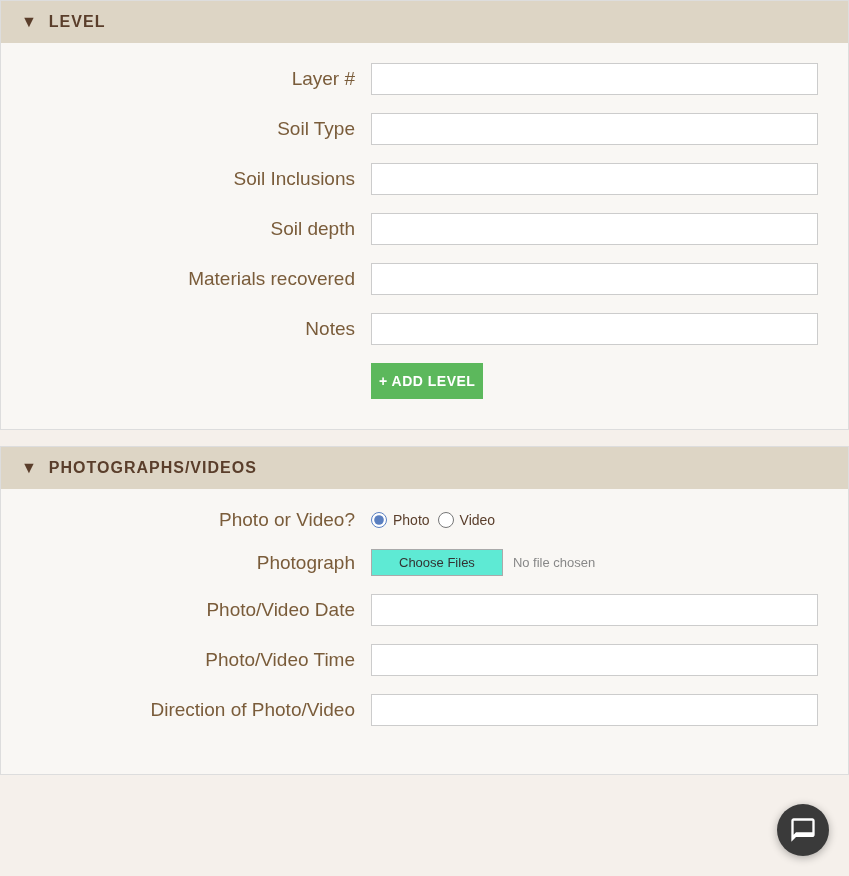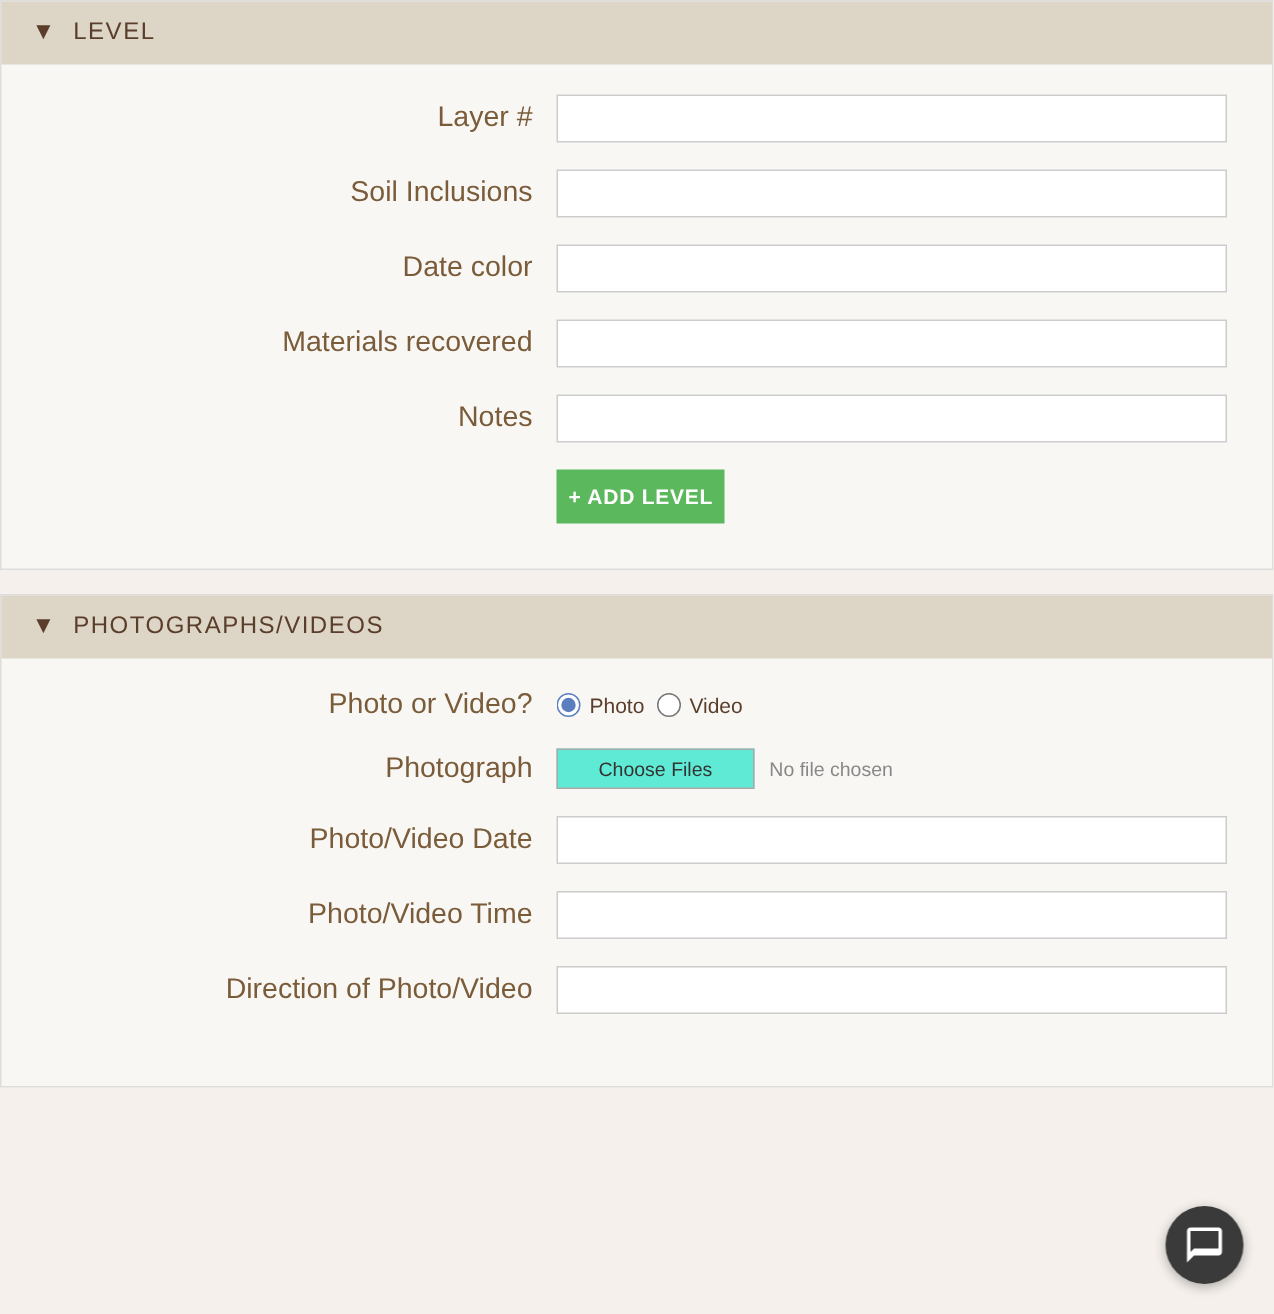--- a/index.html
+++ b/index.html
@@ -30,21 +30,21 @@
       cursor: pointer;
     }
 
     .section-header .chevron {
       font-size: 16px;
       color: #5a3e2b;
     }
 
     .section-header .section-title {
       font-size: 16px;
-      font-weight: normal;
+      font-weight: bold;
       color: #5a3e2b;
       letter-spacing: 1px;
     }
 
     .section-body {
       padding: 20px 30px 30px 30px;
     }
 
     .form-row {
       display: flex;
@@ -170,28 +170,32 @@
       <span class="chevron">▼</span>
       <span class="section-title">LEVEL</span>
     </div>
     <div class="section-body">
 
       <div class="form-row">
         <label class="form-label">Layer #</label>
         <input class="form-input" type="text" value="" style="">
       </div>
 
+      <div class="form-row">
+        <label class="form-label">Soil Type</label>
+        <input class="form-input" type="text" value="" style="">
+      </div>
 
       <div class="form-row">
         <label class="form-label">Soil Inclusions</label>
         <input class="form-input" type="text" value="" style="">
       </div>
 
       <div class="form-row">
-        <label class="form-label">Date color</label>
+        <label class="form-label">Soil depth</label>
         <input class="form-input" type="text" value="" style="">
       </div>
 
 
       <div class="form-row">
         <label class="form-label">Materials recovered</label>
         <input class="form-input" type="text" value="" style="">
       </div>
 
       <div class="form-row">

